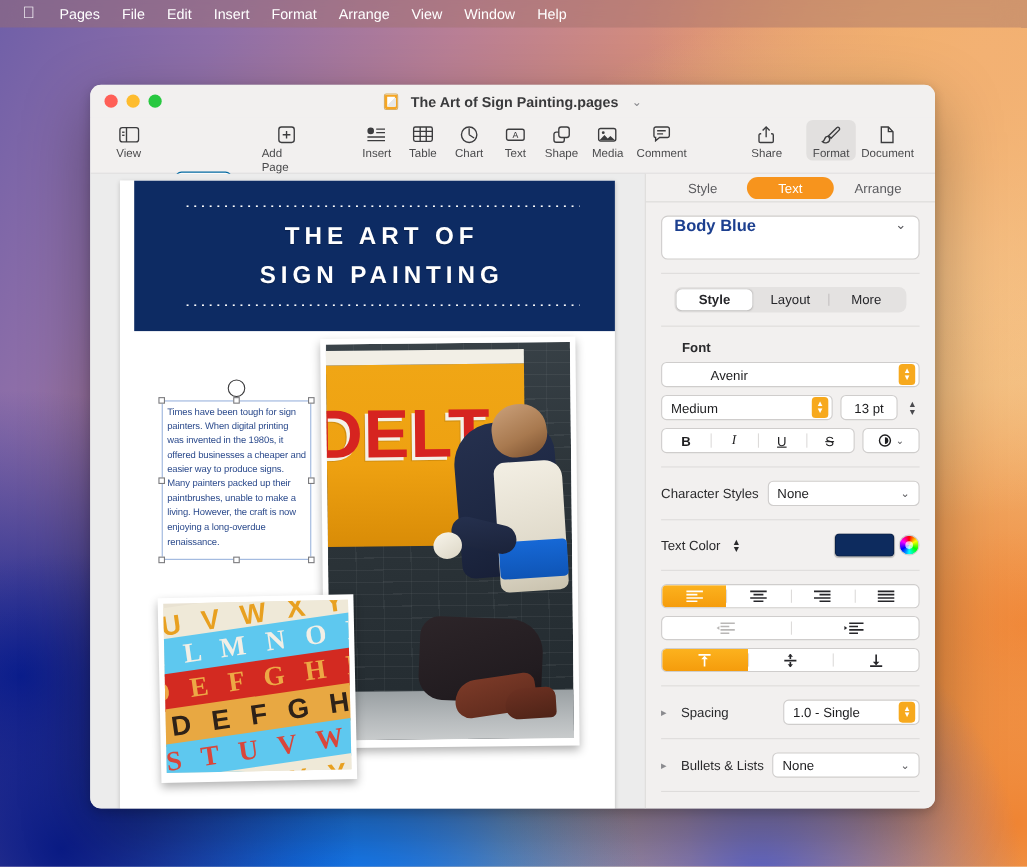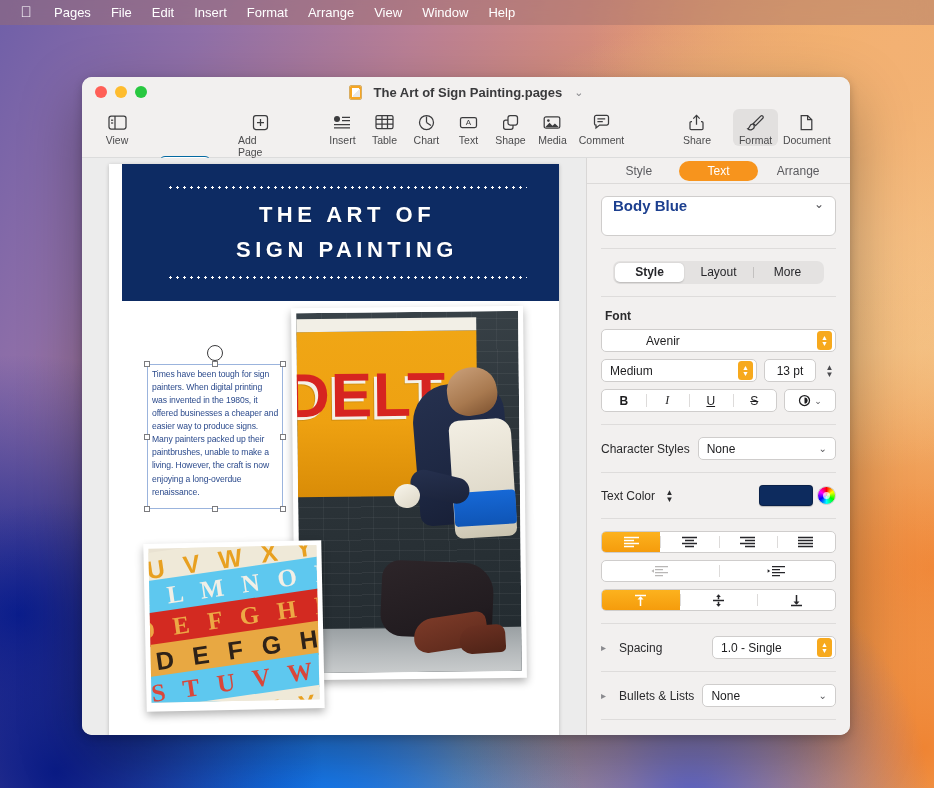--- a/index.html
+++ b/index.html
@@ -274,21 +274,21 @@
   }
   .seg {
     flex:1; text-align:center; font-size:12px; line-height:19px; color:#26262a;
     border-radius:5px; position:relative;
   }
   .seg.active { background:#fff; font-weight:bold; box-shadow:0 0.5px 1.5px rgba(0,0,0,0.18); }
   .seg.divider:before {
     content:""; position:absolute; left:0; top:4px; height:11px; width:1px; background:#c3c1c0;
   }
 
-  .sec-label { font-size:12px; font-weight:bold; color:#2a2a2c; margin:0 0 6px 4px; }
+  .sec-label { font-size:12px; font-weight:bold; color:#2a2a2c; margin:0 0 6px 19px; }
 
   .field {
     background:#fff; border:1px solid #cfcdcc; border-radius:5px;
     height:23px; display:flex; align-items:center; padding:0 2px 0 8px;
     font-size:12px; color:#1d1d1f; justify-content:space-between;
   }
   .stepper-orange {
     width:15px; height:19px; border-radius:3.5px; background:#f7a91d;
     display:flex; flex-direction:column; align-items:center; justify-content:center;
     color:#fff; font-size:7px; line-height:6px; margin-right:1px; flex:none;

